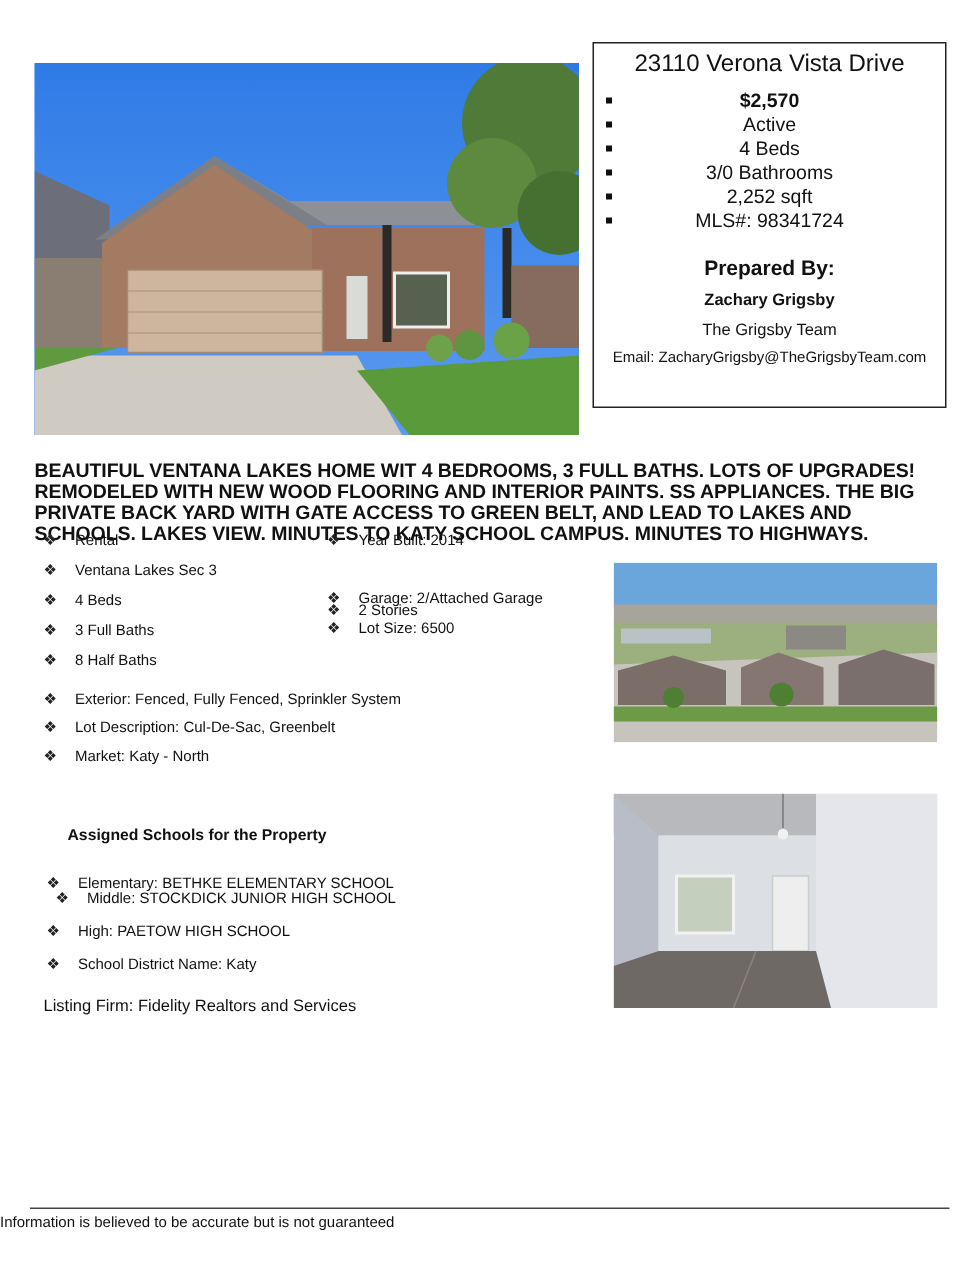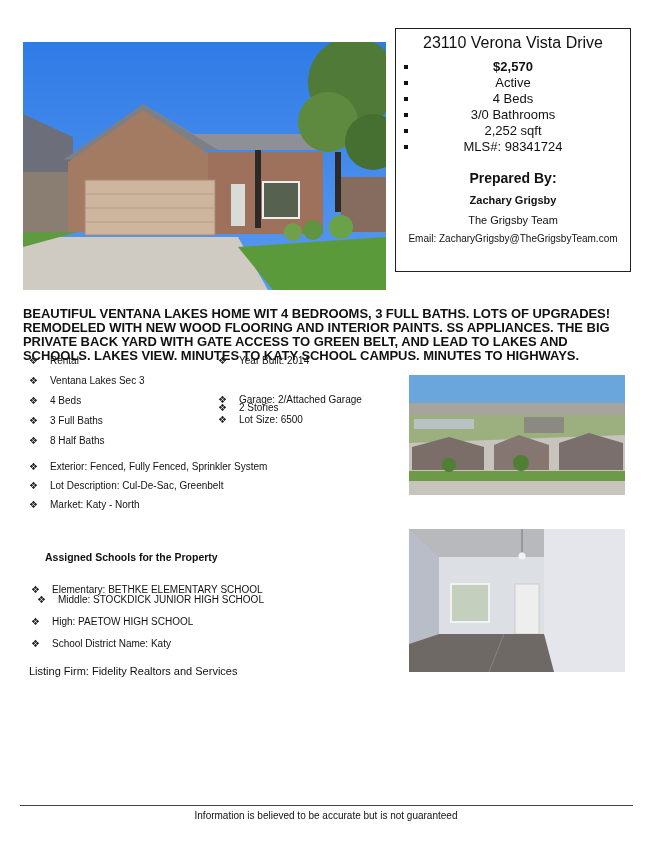--- a/index.html
+++ b/index.html
@@ -47,21 +47,21 @@
     }
 
     
     #aerial-photo { left: 409px; top: 375px; width: 216px; height: 120px; overflow: hidden; }
     #interior-photo { left: 409px; top: 529px; width: 216px; height: 143px; overflow: hidden; }
 
     #schools-title { left: 45px; top: 551px; font-size: 10.5px; font-weight: bold; }
     #listing-firm { left: 29px; top: 665px; font-size: 11px; }
 
     #footer-rule { left: 20px; top: 805px; width: 613px; height: 0; border-top: 1.5px solid #444; }
-    #footer-note { left: 0; width: 652px; top: 810px; text-align: center; font-size: 10px; }
+    #footer-note { left: 0; width: 652px; top: 810px; text-align: left; font-size: 10px; }
   </style>
 </head>
 <body>
 
 <div id="main-photo" class="abs">
   <svg width="363" height="248" viewBox="0 0 363 248">
     <defs>
       <linearGradient id="sky" x1="0" y1="0" x2="0" y2="1">
         <stop offset="0" stop-color="#2f7be6"></stop>
           <stop offset="1" stop-color="#5a9af0"></stop>

